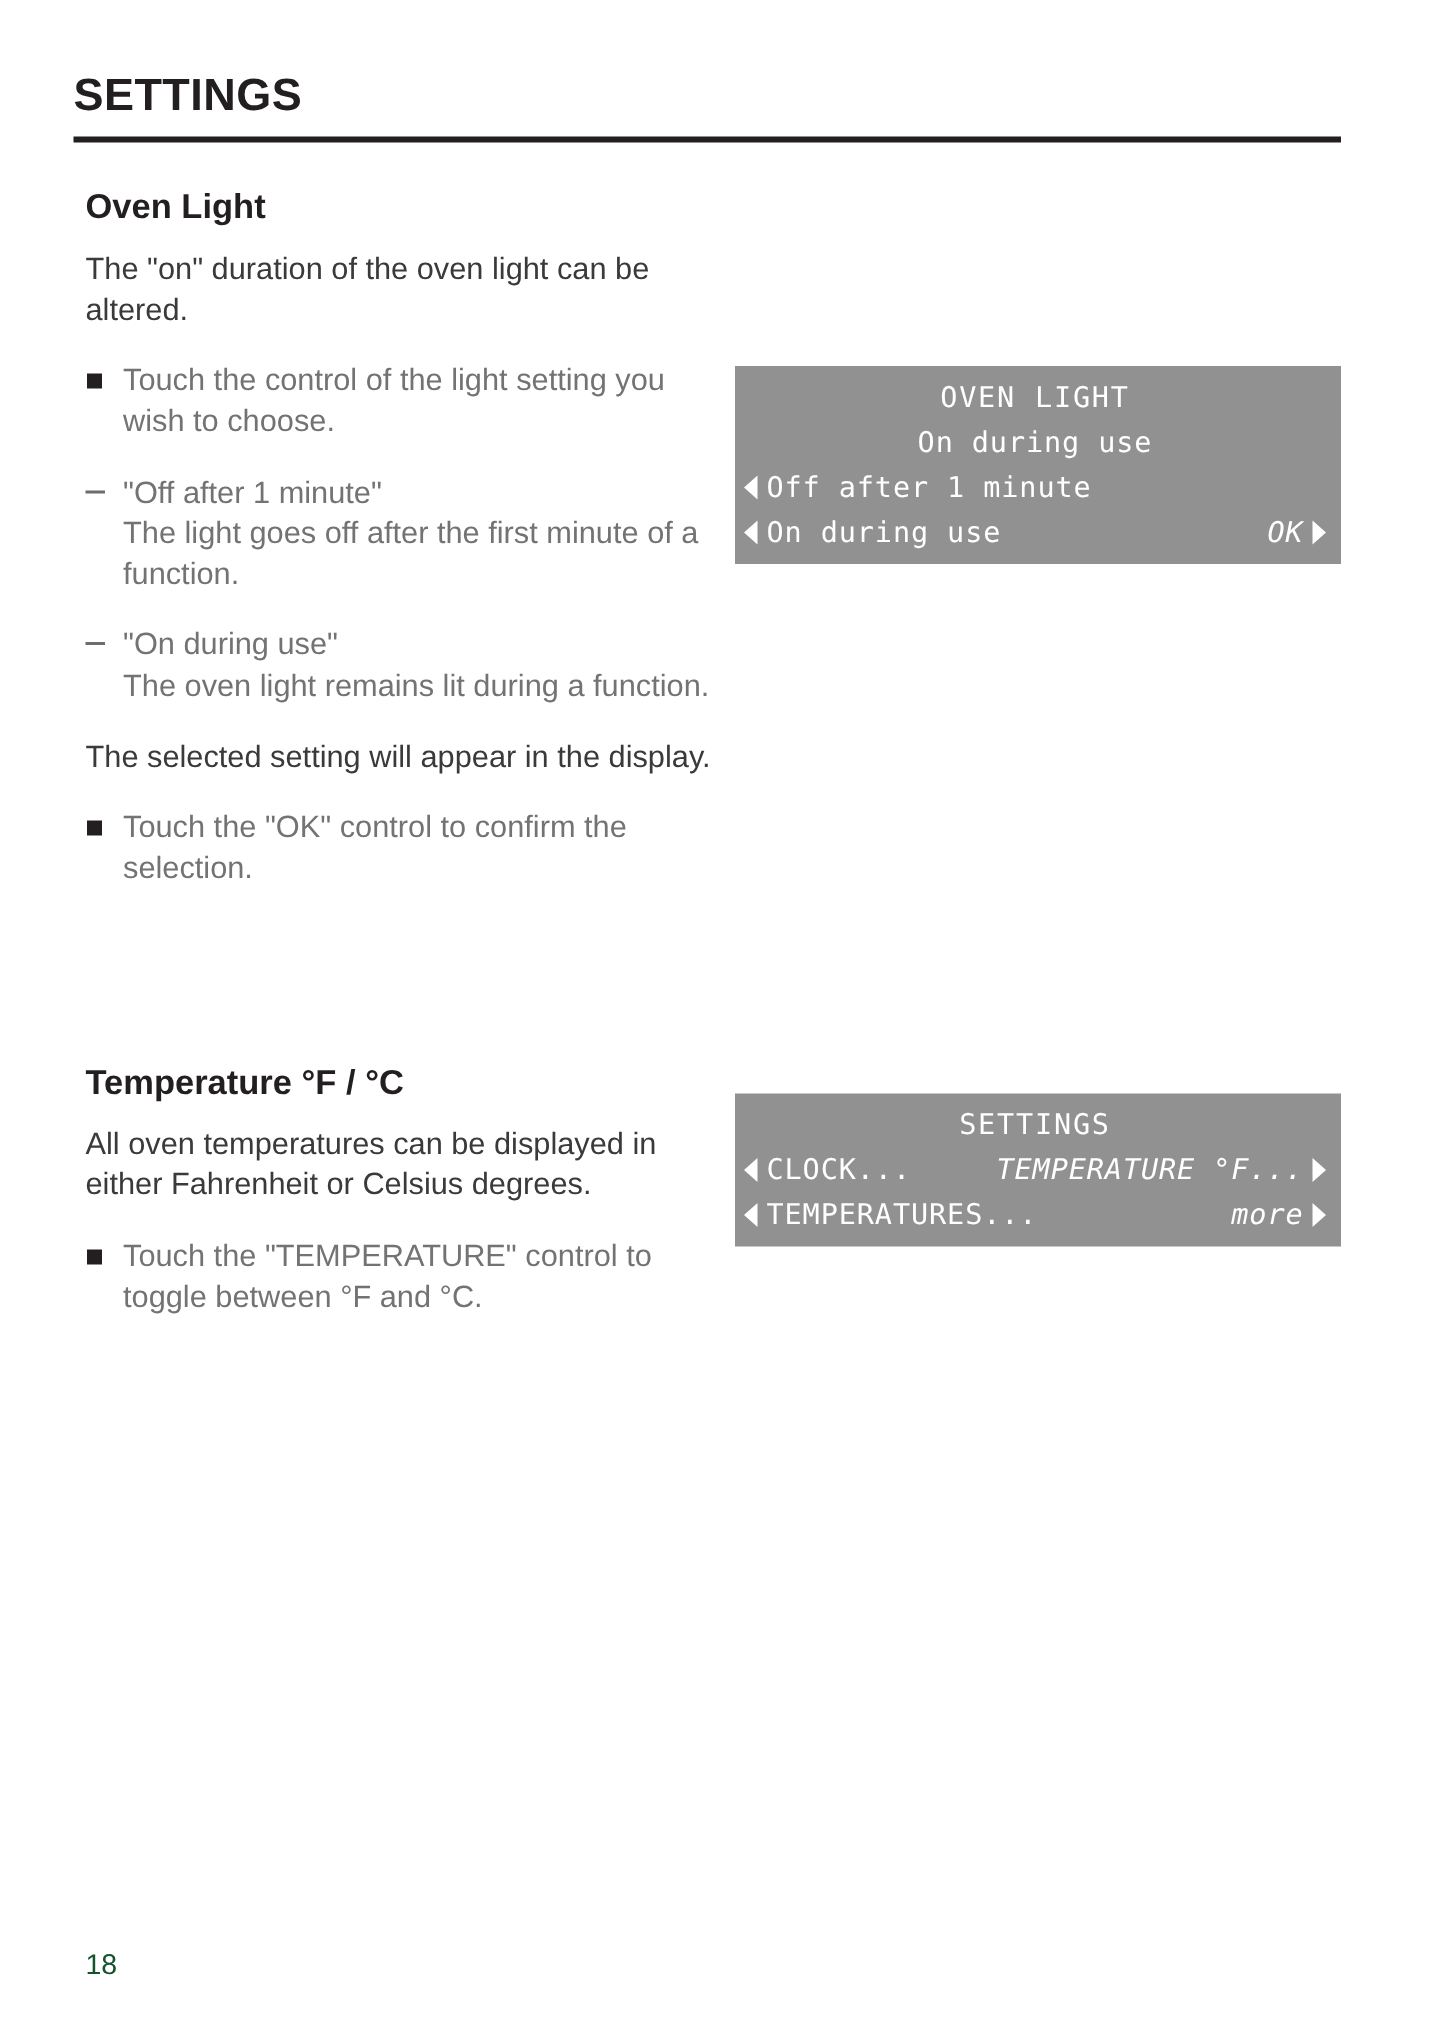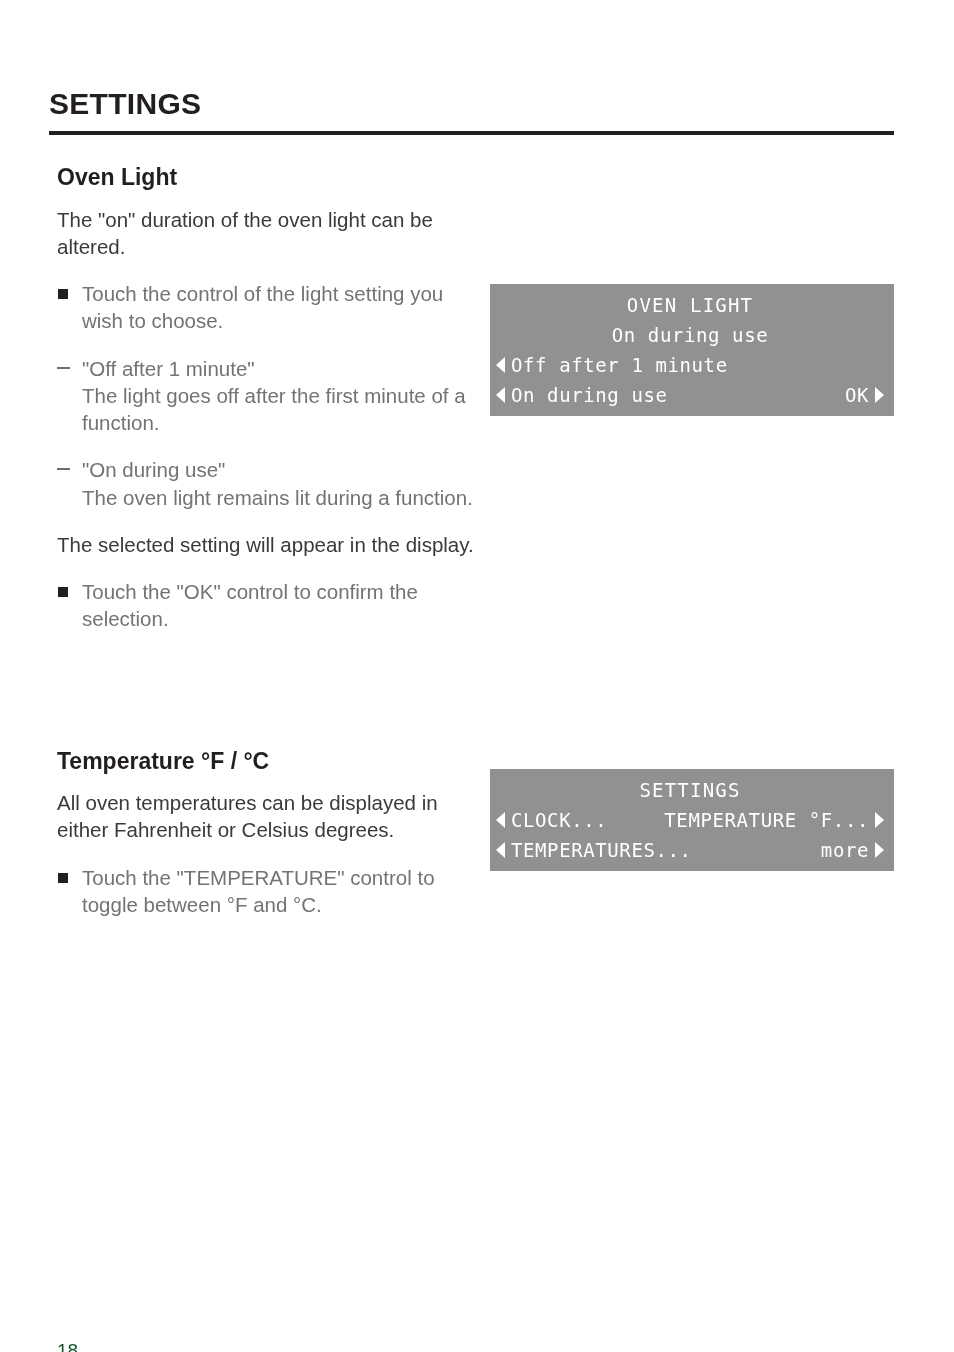--- a/index.html
+++ b/index.html
@@ -12,21 +12,20 @@
     height: 1352px;
     position: relative;
     font-family: "Liberation Sans", sans-serif;
     color: #231f20;
     overflow: hidden;
   }
 
   .page {
     position: absolute;
     inset: 0;
-    margin-top: 40px;
   }
 
   
   .doc-header {
     position: absolute;
     left: 49px;
     top: 48px;
     width: 845px;
   }
   .doc-header .title {
@@ -136,20 +135,21 @@
     align-items: center;
     gap: 6px;
   }
   .lcd-row .lcd-right-item {
     position: absolute;
     right: 2px;
     top: 0;
     display: flex;
     align-items: center;
     gap: 6px;
+    font-style: italic;
   }
   .lcd-title {
     font-weight: normal;
     font-size: 19px;
     letter-spacing: 1.2px;
   }
 
   .tri {
     display: inline-block;
     width: 0;

